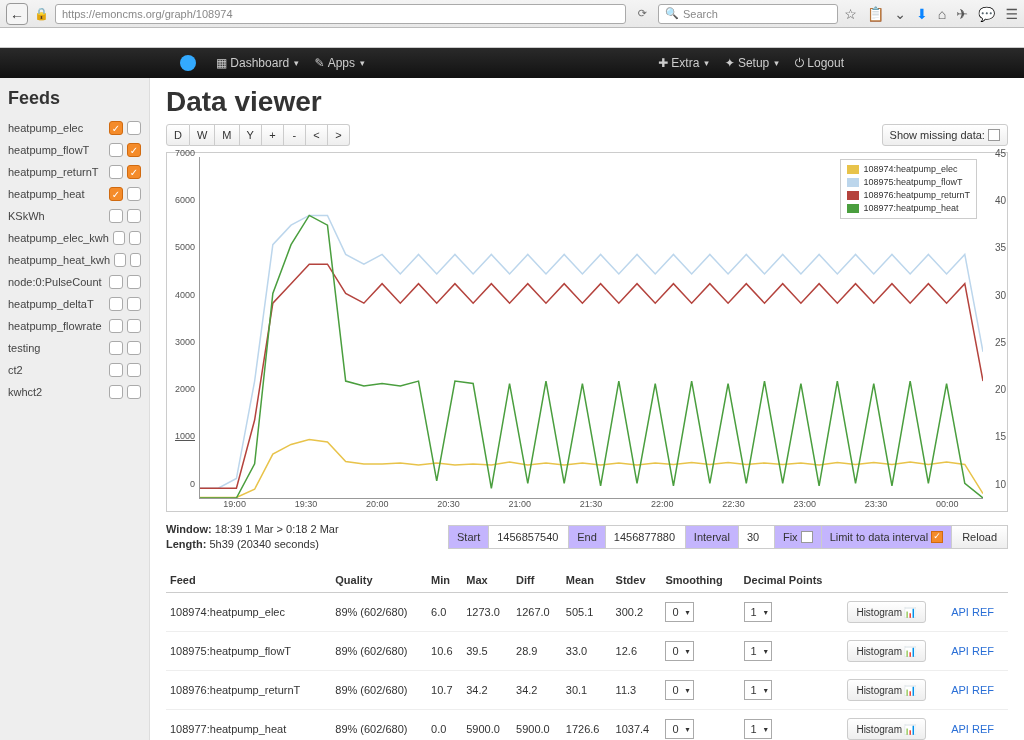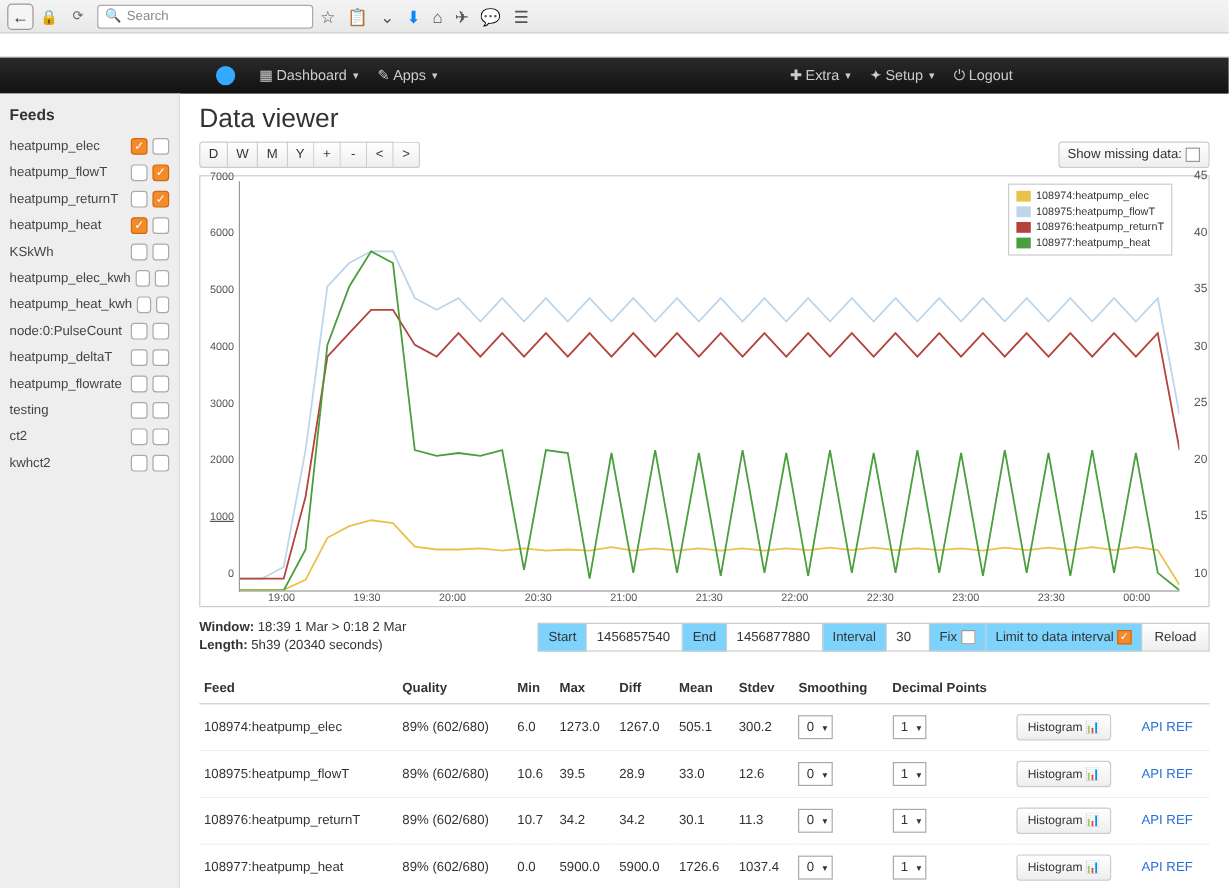--- a/index.html
+++ b/index.html
@@ -20,29 +20,29 @@
   .navbar { background: linear-gradient(#2a2a2a,#111); height:30px; display:flex; align-items:center; padding:0 180px 0 180px; color:#ccc; gap:14px; font-size:12px; }
   .navbar .brand { width:16px; height:16px; background:#3af; border-radius:50%; margin-right:4px; }
   .navbar .left { display:flex; gap:16px; align-items:center; }
   .navbar .right { margin-left:auto; display:flex; gap:16px; align-items:center; }
   .navbar .item { display:flex; gap:3px; align-items:center; cursor:pointer; }
   .navbar .caret::after { content:"▾"; font-size:9px; margin-left:2px; }
   
   
   .wrap { display:flex; }
   .sidebar { width:150px; background:#eee; border-right:1px solid #ddd; padding:10px 8px; min-height:680px; }
-  .sidebar h3 { font-size:13px; font-weight:700; margin-bottom:8px; }
+  .sidebar h3 { font-size:18px; font-weight:700; margin-bottom:8px; }
   .feed-row { display:flex; align-items:center; justify-content:space-between; padding:4px 0; font-size:11px; color:#444; }
   .feed-row .name { flex:1; }
   .feed-row .cb { width:14px; height:14px; border:1px solid #aaa; border-radius:3px; margin-left:4px; background:#fff; display:flex; align-items:center; justify-content:center; }
   .feed-row .cb.sel { background:#f48b2a; border-color:#d06a10; }
   .feed-row .cb.sel::after { content:"✓"; color:#fff; font-size:10px; }
   
   .main { flex:1; padding:8px 16px 40px 16px; }
-  .main h2 { font-size:22px; font-weight:400; margin-bottom:6px; }
+  .main h2 { font-size:28px; font-weight:700; margin-bottom:6px; }
   
   .toolbar { display:flex; align-items:center; gap:0; margin-bottom:6px; }
   .btn-small { border:1px solid #ccc; background:linear-gradient(#fff,#eee); height:22px; min-width:22px; padding:0 7px; font-size:11px; display:flex; align-items:center; justify-content:center; cursor:pointer; }
   .btn-group { display:flex; }
   .btn-group .btn-small:first-child { border-radius:3px 0 0 3px; }
   .btn-group .btn-small:last-child { border-radius:0 3px 3px 0; }
   .btn-group .btn-small + .btn-small { border-left:none; }
   .toolbar .right-tool { margin-left:auto; display:flex; align-items:center; gap:4px; }
   .chk { width:12px; height:12px; border:1px solid #999; background:#fff; display:inline-block; vertical-align:middle; }
   .chk.sel { background:#f48b2a; border-color:#d06a10; position:relative; }
@@ -59,40 +59,43 @@
   .chart-axis-right .tick { position:absolute; left:12px; font-size:10px; color:#555; transform:translateY(-50%); }
   .chart-axis-bottom { position:absolute; left:32px; right:24px; bottom:0; height:12px; }
   .chart-axis-bottom .tick { position:absolute; top:0; font-size:9px; color:#555; transform:translateX(-50%); }
   .plot-area { position:absolute; left:32px; right:24px; top:4px; bottom:12px; border-left:1px solid #999; border-bottom:1px solid #999; overflow:hidden; }
   .plot-area svg { width:100%; height:100%; }
   
   
   .under-chart { display:flex; align-items:center; margin-top:10px; gap:4px; }
   .window-info { font-size:11px; line-height:15px; }
   .param-row { display:flex; gap:0; margin-left:auto; }
-  .param-row .lbl { border:1px solid #ccc; background:#7dd3fc; height:24px; padding:0 8px; display:flex; align-items:center; font-size:11px; }
+  .param-row .lbl { border:1px solid #ccc; background:#c4b5fd; height:24px; padding:0 8px; display:flex; align-items:center; font-size:11px; }
   .param-row .val { border:1px solid #ccc; border-left:none; background:#fff; height:24px; padding:0 8px; display:flex; align-items:center; font-size:11px; min-width:80px; }
   .param-row .short { min-width:36px; }
   .param-row .btn { border:1px solid #ccc; border-left:none; background:linear-gradient(#fff,#eee); height:24px; padding:0 10px; display:flex; align-items:center; font-size:11px; cursor:pointer; }
   
   
   table.stats { width:100%; border-collapse:collapse; margin-top:16px; font-size:11px; }
   table.stats th { text-align:left; padding:6px 4px; border-bottom:1px solid #ccc; font-weight:700; }
   table.stats td { padding:8px 4px; border-bottom:1px solid #eee; vertical-align:middle; }
   .sel-small { border:1px solid #aaa; height:20px; font-size:11px; padding:0 14px 0 6px; background:#fff; position:relative; display:inline-flex; align-items:center; }
   .sel-small::after { content:"▾"; font-size:8px; position:absolute; right:3px; }
   .btn-hist { border:1px solid #ccc; background:linear-gradient(#fff,#eee); height:22px; padding:0 8px; font-size:10px; display:inline-flex; align-items:center; gap:4px; border-radius:3px; cursor:pointer; }
   .api-link { color:#2a6fd6; font-size:11px; cursor:pointer; }
 </style>
 </head>
 <body>
 
 <div class="browser-chrome">
   <div class="back-btn">←</div>
   <span class="lock">🔒</span>
+  <div class="url-bar">
+      <span>https://emoncms.org/graph/108974</span>
+    </div>
   <span class="reload-icn">⟳</span>
   <div class="search-bar">
     <span>🔍</span>
     <span>Search</span>
   </div>
   <div class="chrome-icons">
     <span>☆</span>
     <span>📋</span>
     <span>⌄</span>
     <span class="blue">⬇</span>

